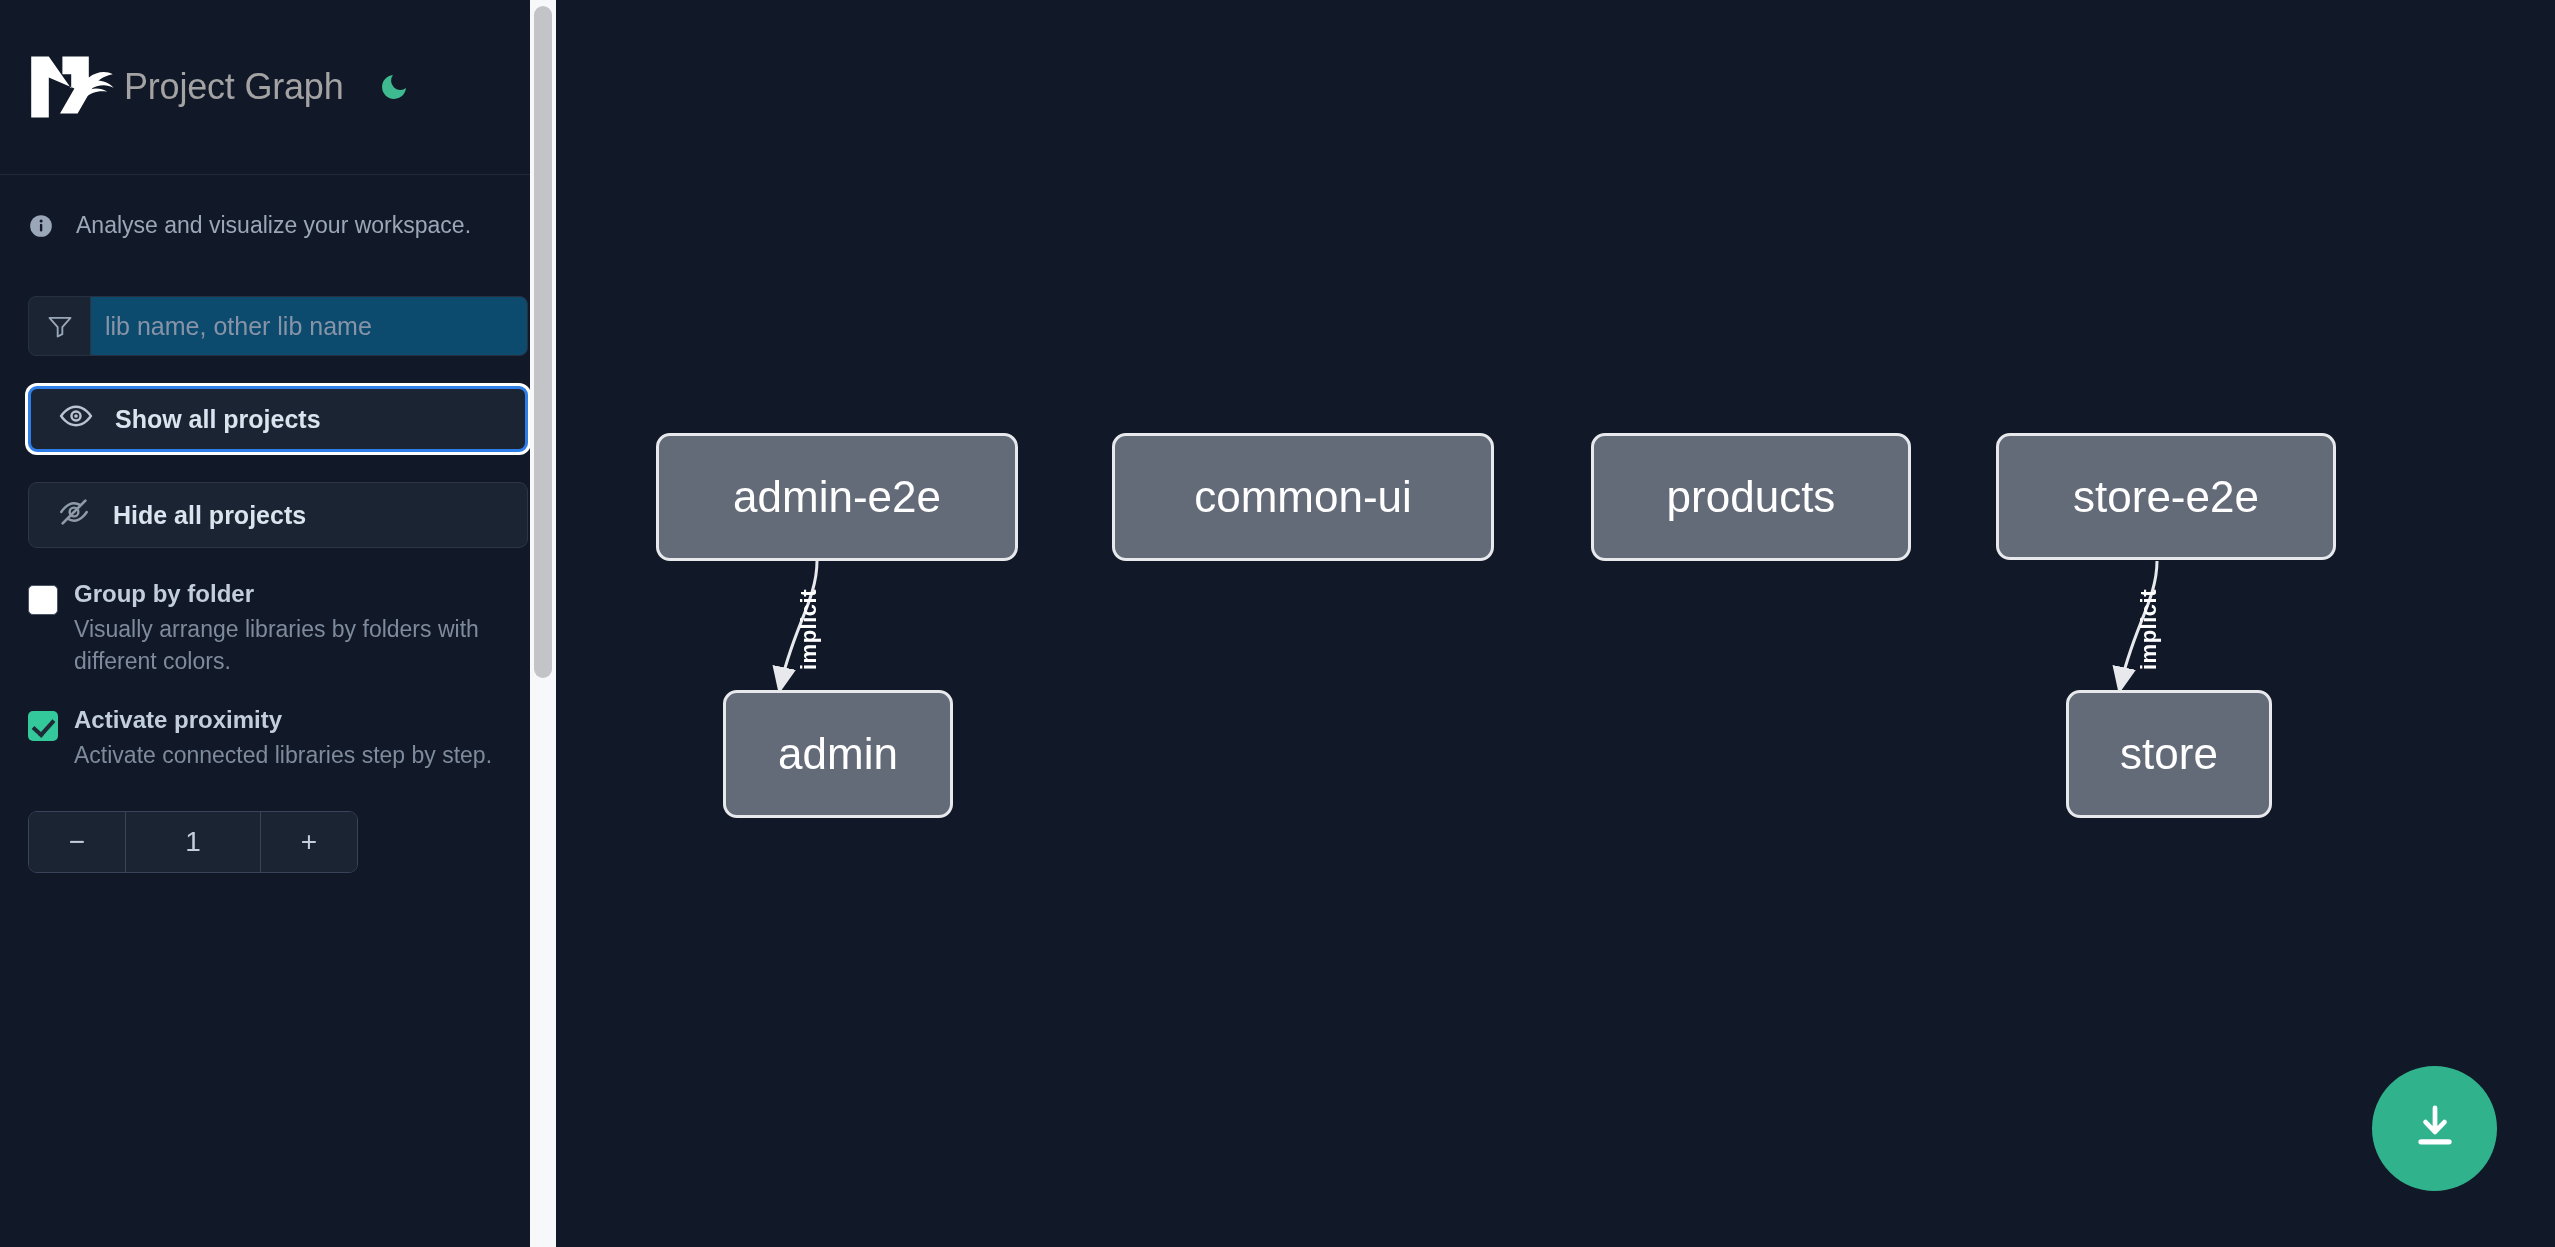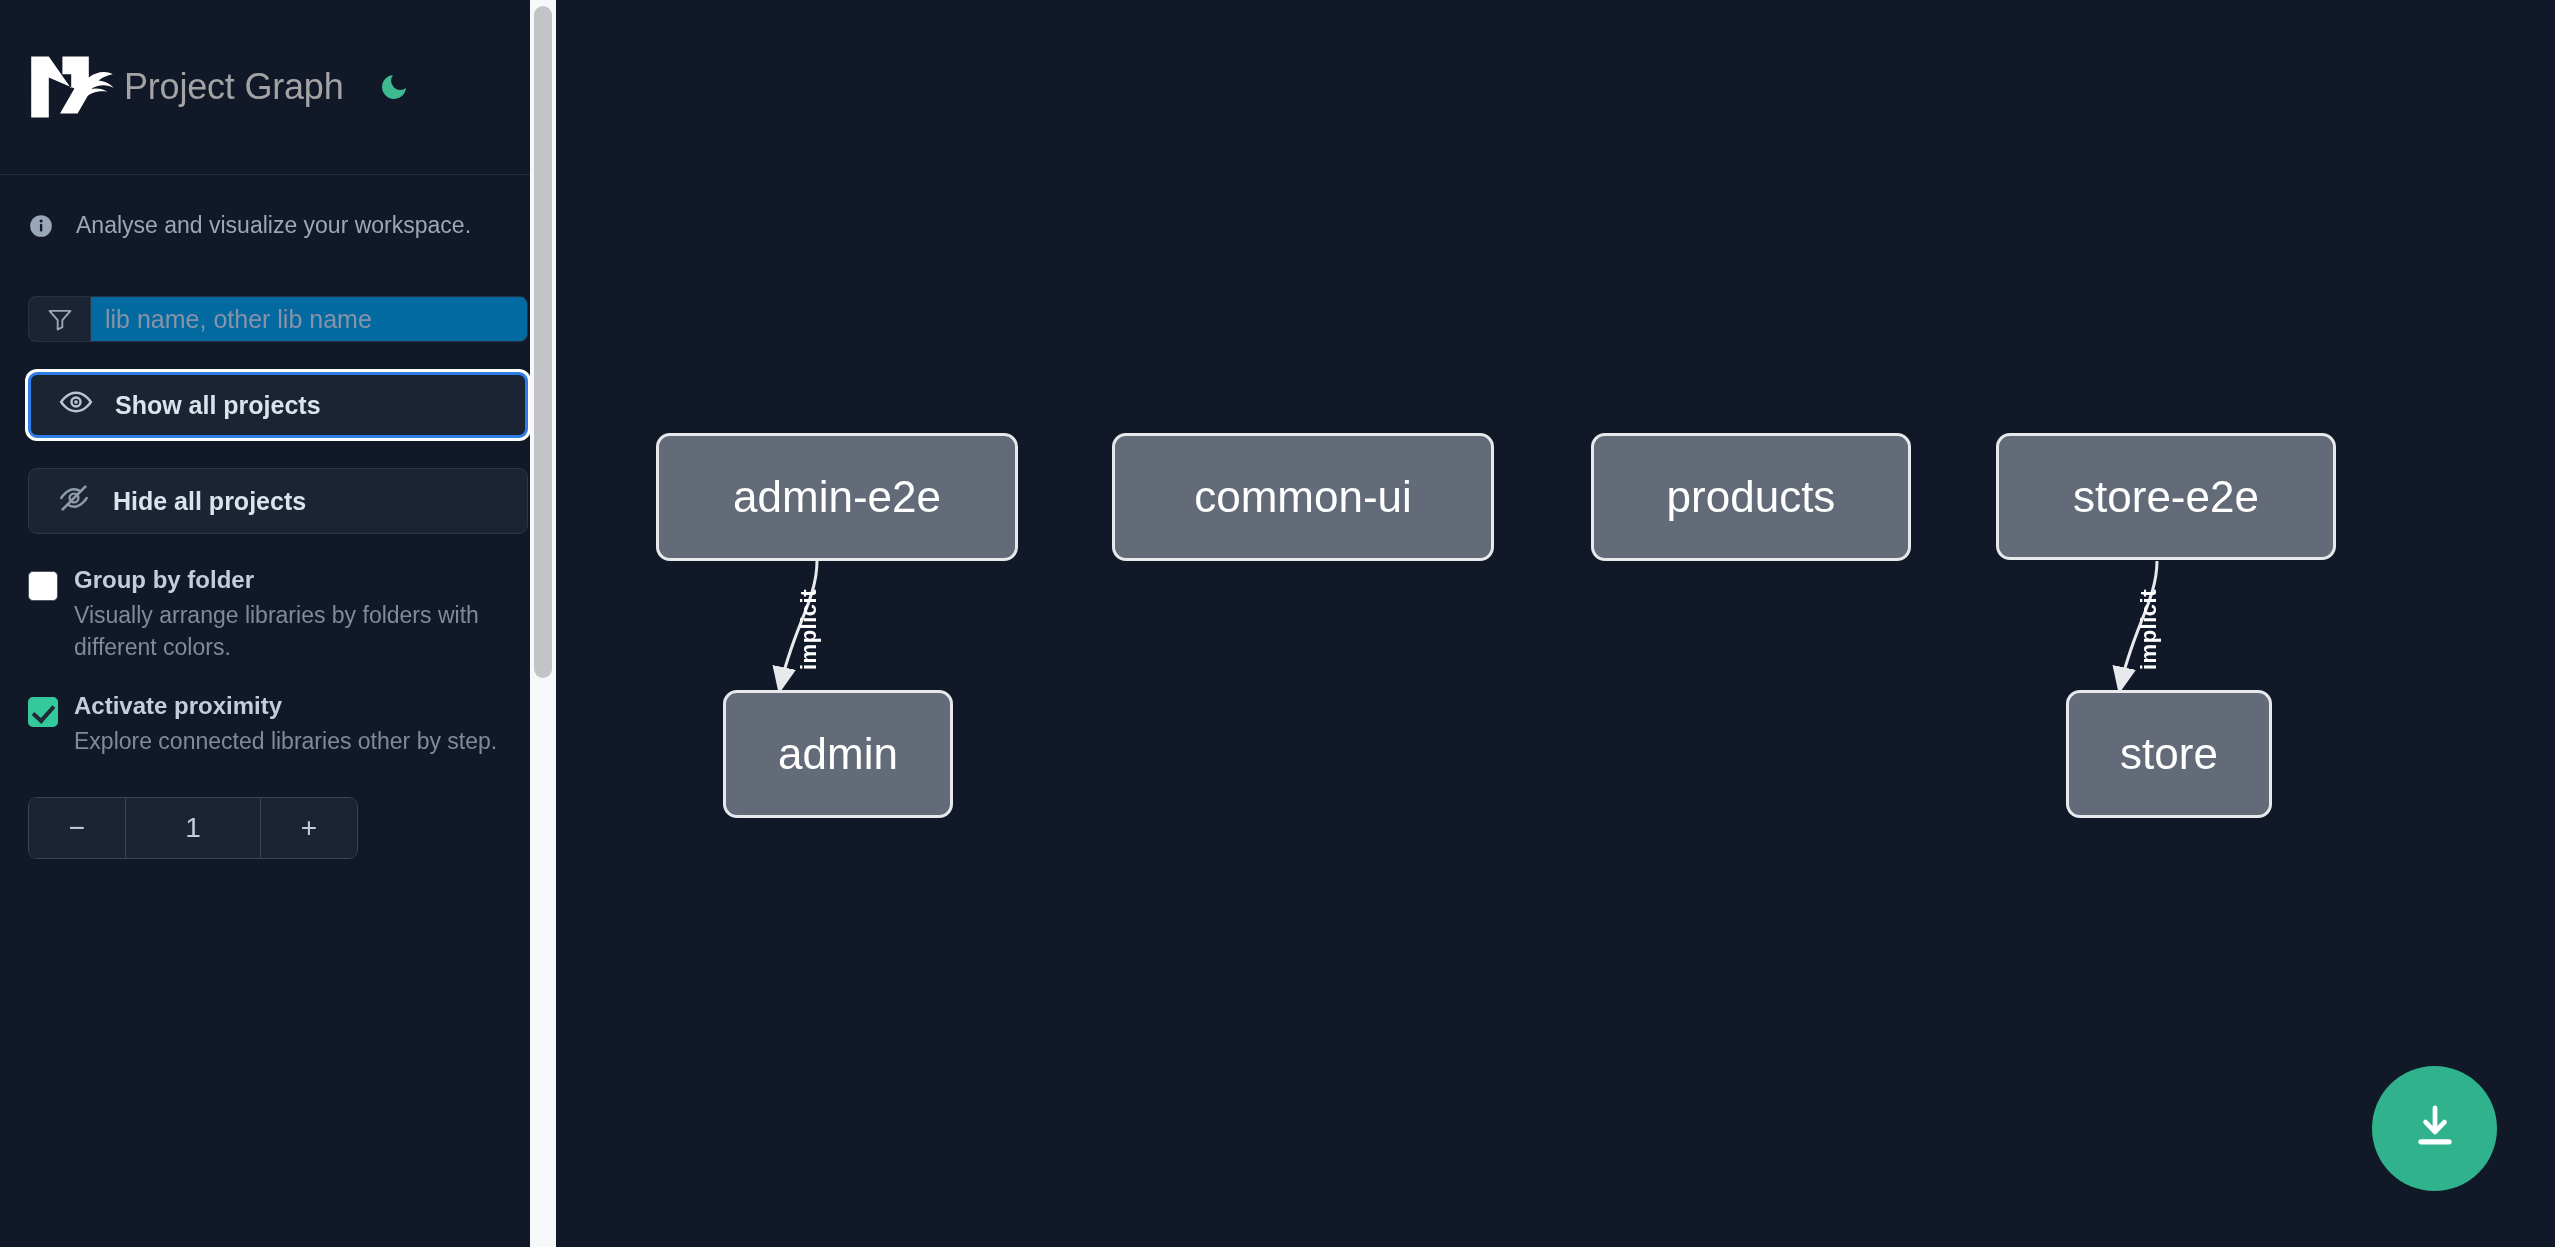--- a/index.html
+++ b/index.html
@@ -47,24 +47,24 @@
     margin-top:37px;
     gap:22px;
   }
   .info-icon { width:26px; height:26px; flex:0 0 26px; }
   .tagline-text { color:#9aa7b8; font-size:23px; }
 
   
   .search-row {
     margin-top:57px;
     display:flex;
-    height:46px;
+    height:60px;
     border-radius:8px;
     overflow:hidden;
-    background:#0369a1;
+    background:#0c4a6e;
     border:1px solid #263040;
   }
   .search-icon-box {
     width:62px; flex:0 0 62px;
     display:flex; align-items:center; justify-content:center;
     border-right:1px solid #2a3445;
     background:#1b2433;
     cursor:pointer;
   }
   .search-input {
@@ -295,21 +295,21 @@
         <span class="chk-text">
           <span class="chk-label">Group by folder</span>
           <div class="chk-desc">Visually arrange libraries by folders with different colors.</div>
         </span>
       </div>
 
       <div class="chk-row tight">
         <span class="chk-box green"></span>
         <span class="chk-text">
           <span class="chk-label">Activate proximity</span>
-          <div class="chk-desc">Explore connected libraries other by step.</div>
+          <div class="chk-desc">Activate connected libraries step by step.</div>
         </span>
       </div>
 
       <div class="stepper">
         <div class="step-btn minus">−</div>
         <div class="step-val">1</div>
         <div class="step-btn plus">+</div>
       </div>
 
     </div>

